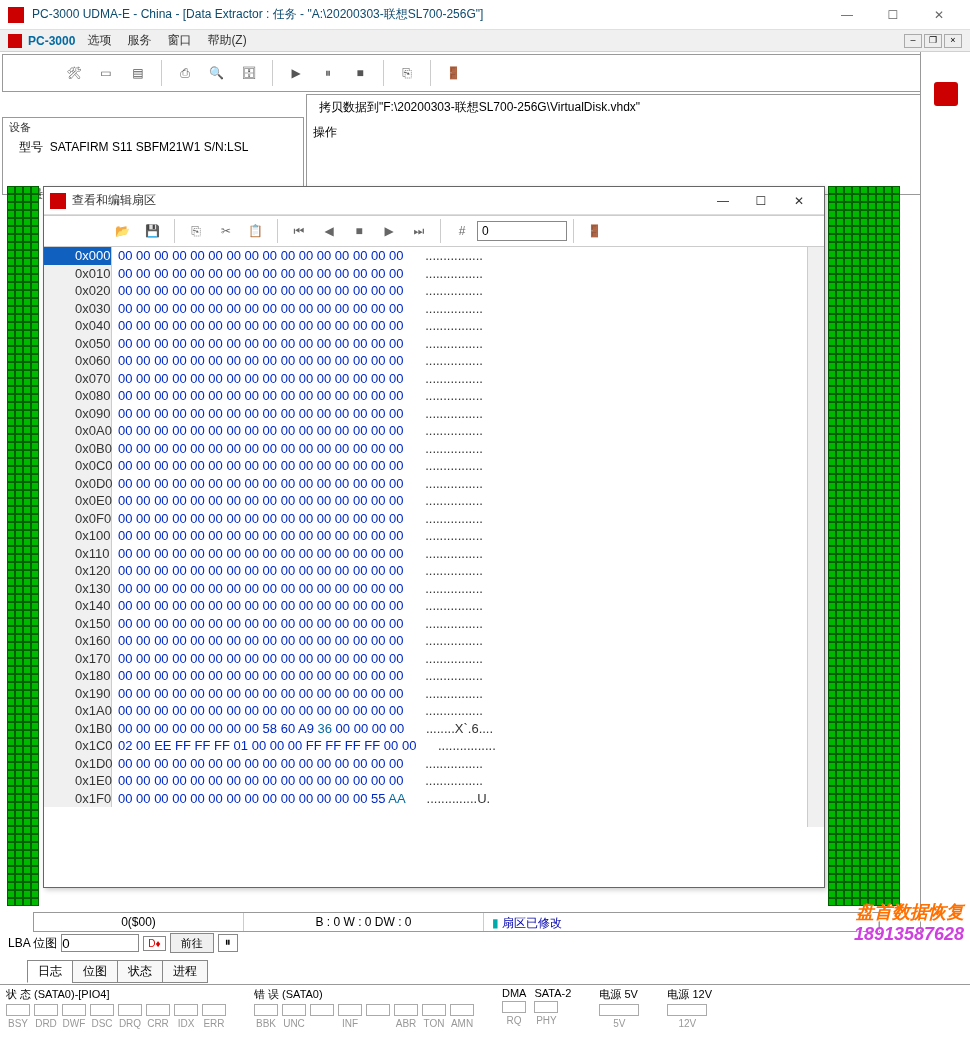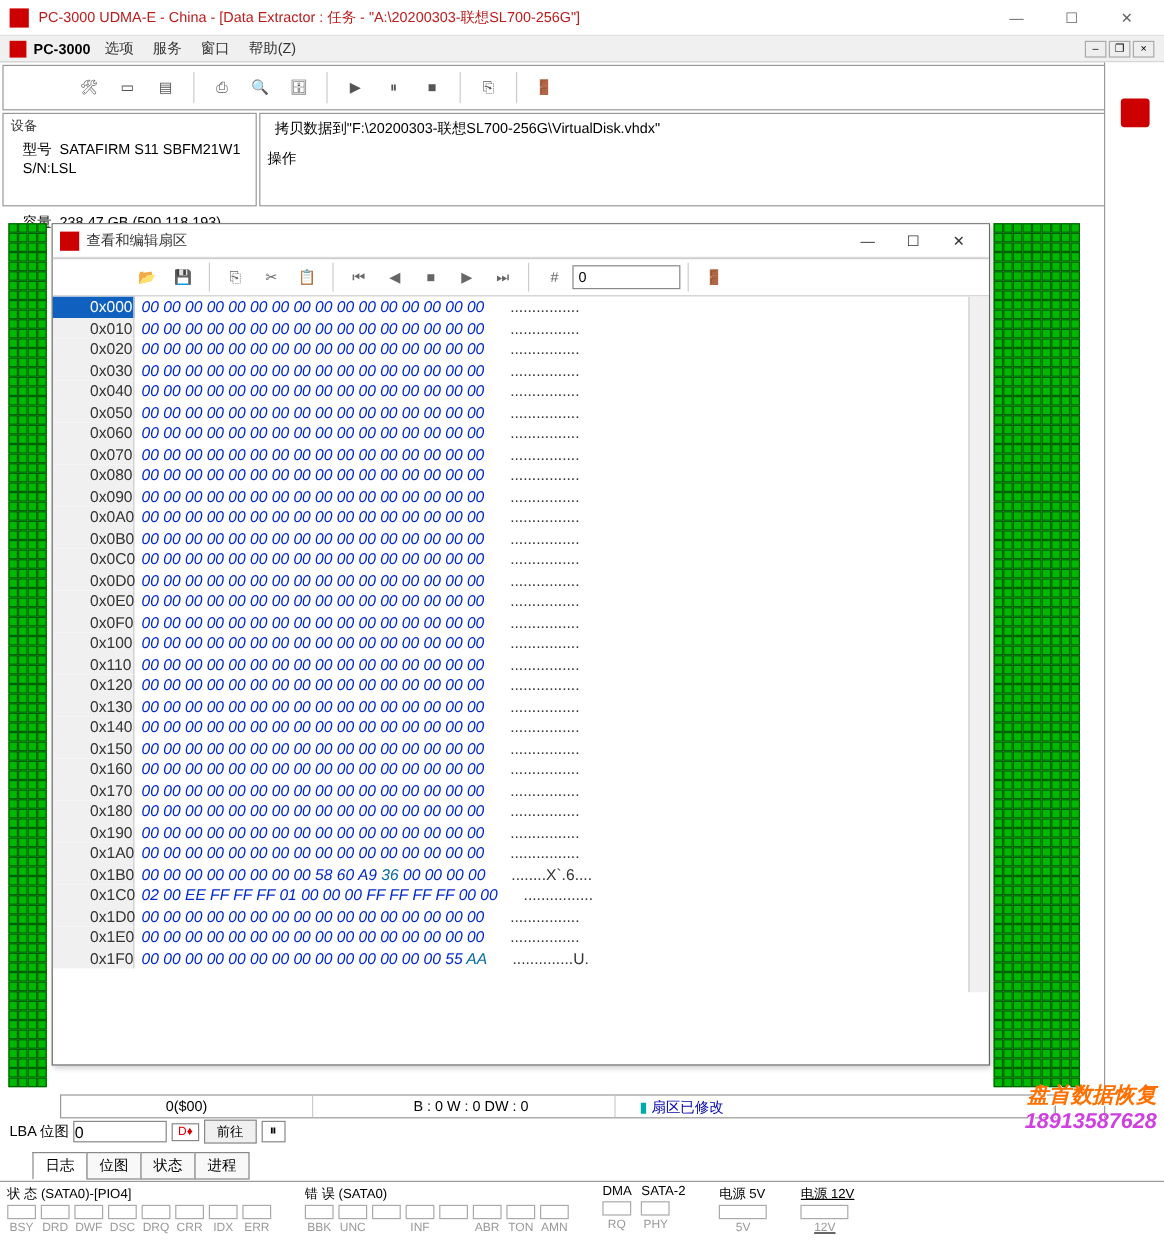--- a/index.html
+++ b/index.html
@@ -1,36 +1,36 @@
 <!DOCTYPE html>
 <html><head>
 <meta charset="utf-8">
 <style>
 * { box-sizing: border-box; margin: 0; padding: 0; font-family: "Microsoft YaHei", Tahoma, sans-serif; }
 body { width: 970px; height: 1045px; background: #fff; overflow: hidden; position: relative; font-size: 12px; }
 
 .titlebar { height: 30px; background: #fff; border-bottom: 1px solid #e0e0e0; display: flex; align-items: center; padding: 0 8px; }
 .titlebar .app-icon { width: 16px; height: 16px; background: #c00; margin-right: 8px; }
-.titlebar .title { color: #b91c1c; flex: 1; }
+.titlebar .title { color: #0c4a6e; flex: 1; }
 .titlebar .winbtn { width: 46px; height: 30px; display: flex; align-items: center; justify-content: center; color: #666; cursor: pointer; }
 
 .menubar { height: 22px; background: #f0f0f0; border-bottom: 1px solid #d0d0d0; display: flex; align-items: center; padding: 0 8px; }
 .menubar .app-icon2 { width: 14px; height: 14px; background: #c00; margin-right: 6px; display:inline-block;}
-.menubar .mlabel { color: #000000; font-weight: bold; margin-right: 4px; }
+.menubar .mlabel { color: #0369a1; font-weight: bold; margin-right: 4px; }
 .menubar .mitem { padding: 2px 8px; color: #333; cursor: pointer; }
 .menubar .right-btns { margin-left: auto; display: flex; }
 .menubar .rbtn { width: 18px; height: 14px; border: 1px solid #aaa; margin-left: 2px; background: #eee; font-size: 9px; text-align: center; }
 
 .toolbar { height: 38px; border: 1px solid #999; margin: 2px; display: flex; align-items: center; padding: 0 4px; gap: 2px; background:#fff;}
 .toolbar .tbtn { width: 30px; height: 28px; display: flex; align-items: center; justify-content: center; color: #555; }
 .toolbar .sep { width: 1px; height: 26px; background: #ccc; margin: 0 6px; }
 
 .info-row { display: flex; margin: 0 2px; }
 .info-box { border: 1px solid #999; padding: 2px 6px; font-size: 12px; }
-.device-box { width: 212px; height: 78px; }
+.device-box { width: 302px; height: 78px; margin-top: 23px; }
 .device-box .grouplabel { font-size: 11px; color: #333; margin-bottom: 2px; }
 .mode-box { flex: 1; margin-left: 2px; }
 
 .hex-window { position: absolute; left: 43px; top: 186px; width: 782px; height: 702px; background: #fff; border: 1px solid #666; box-shadow: 2px 2px 5px rgba(0,0,0,0.2); }
 .hex-titlebar { height: 28px; background: #fff; border-bottom: 1px solid #ddd; display: flex; align-items: center; padding: 0 6px; }
 .hex-titlebar .hicon { width: 16px; height: 16px; background: #c00; margin-right: 6px; }
 .hex-titlebar .htitle { flex: 1; color: #333; }
 .hex-titlebar .hbtn { width: 38px; height: 26px; display: flex; align-items: center; justify-content: center; color: #333; }
 
 .hex-menu { height: 22px; display: flex; align-items: center; padding: 0 4px; background: #fff; }
@@ -39,32 +39,32 @@
 .hex-toolbar { height: 32px; border-top: 1px solid #ccc; border-bottom: 1px solid #ccc; display: flex; align-items: center; padding: 0 4px; background:#fff; }
 .hex-toolbar .htbtn { width: 30px; height: 26px; display: flex; align-items: center; justify-content: center; color: #666; }
 .hex-toolbar .hsep { width: 1px; height: 24px; background: #ccc; margin: 0 6px; }
 .hex-toolbar input { width: 90px; height: 20px; border: 1px solid #888; padding: 1px 4px; font-size: 12px; }
 
 .hex-header { height: 20px; background: #f0f0f0; border-bottom: 1px solid #ccc; font-family: "Courier New", monospace; font-size: 13px; padding-left: 4px; white-space: pre; color: #333; }
 .hex-body { height: 580px; overflow: hidden; font-family: "Courier New", monospace; font-size: 13px; line-height: 17.5px; position: relative; }
 .hex-row { display: flex; white-space: pre; }
 .hex-addr { width: 68px; text-align: center; background: #f0f0f0; color: #333; padding-right: 4px; border-right: 1px solid #ccc; padding-left: 31px; }
 .hex-addr.sel { background: #1060c0; color: #fff; }
-.hex-bytes { padding-left: 6px; color: #0028c8; font-style: italic; }
+.hex-bytes { padding-left: 6px; color: #0028c8; }
 .hex-bytes .bk { color: #0369a1; }
 .hex-ascii { padding-left: 18px; color: #333; }
 .hex-scrollbar { position: absolute; right: 0; top: 0; bottom: 0; width: 17px; background: #f0f0f0; border-left: 1px solid #ccc; }
 
 .green-strip { position: absolute; top: 186px; width: 34px; height: 740px; }
 .green-strip.left { left: 7px; }
 .green-strip.right-a { left: 828px; width: 34px;}
 .green-cell { width: 8px; height: 8px; background: #00b800; border: 1px solid #006000; display: inline-block; margin: 0; }
 .green-grid { line-height: 0; }
 
-.status-row { position: absolute; left: 50px; right: 90px; top: 912px; height: 20px; border: 1px solid #999; display: flex; font-size: 12px; gap: 12px; }
+.status-row { position: absolute; left: 33px; right: 90px; top: 912px; height: 20px; border: 1px solid #999; display: flex; font-size: 12px; }
 .status-cell { border-right: 1px solid #ccc; padding: 2px 8px; }
 .status-cell.mod { color: #00a; }
 .status-cell .teal { color: #0aa; }
 
 .lba-row { position: absolute; left: 8px; top: 932px; height: 22px; display: flex; align-items: center; gap: 4px; }
 .lba-row input { width: 78px; height: 18px; border: 1px solid #888; }
 .lba-row button { height: 20px; padding: 0 10px; border: 1px solid #888; background: #f0f0f0; font-size: 11px; }
 
 .tab-row { position: absolute; left: 8px; top: 960px; display: flex; padding-left: 19px; }
 .tab-row .tab { border: 1px solid #888; padding: 2px 10px; background: #f8f8f8; font-size: 12px; margin-right: -1px; }
@@ -330,21 +330,21 @@
   </div>
   <div class="status-group" style="margin-left:20px;">
     <div class="sg-title">电源 5V</div>
     <div class="led-row">
         <div class="led">
           <div class="led-box" style="width:40px;"></div>
           <div class="led-lbl">5V</div>
         </div>
       </div>
   </div>
-  <div class="status-group" style="margin-left:20px;text-decoration:underline;">
+  <div class="status-group" style="margin-left:20px;">
     <div class="sg-title">电源 12V</div>
     <div class="led-row">
         <div class="led">
           <div class="led-box" style="width:40px;"></div>
           <div class="led-lbl">12V</div>
         </div>
       </div>
   </div>
 </div>
 

